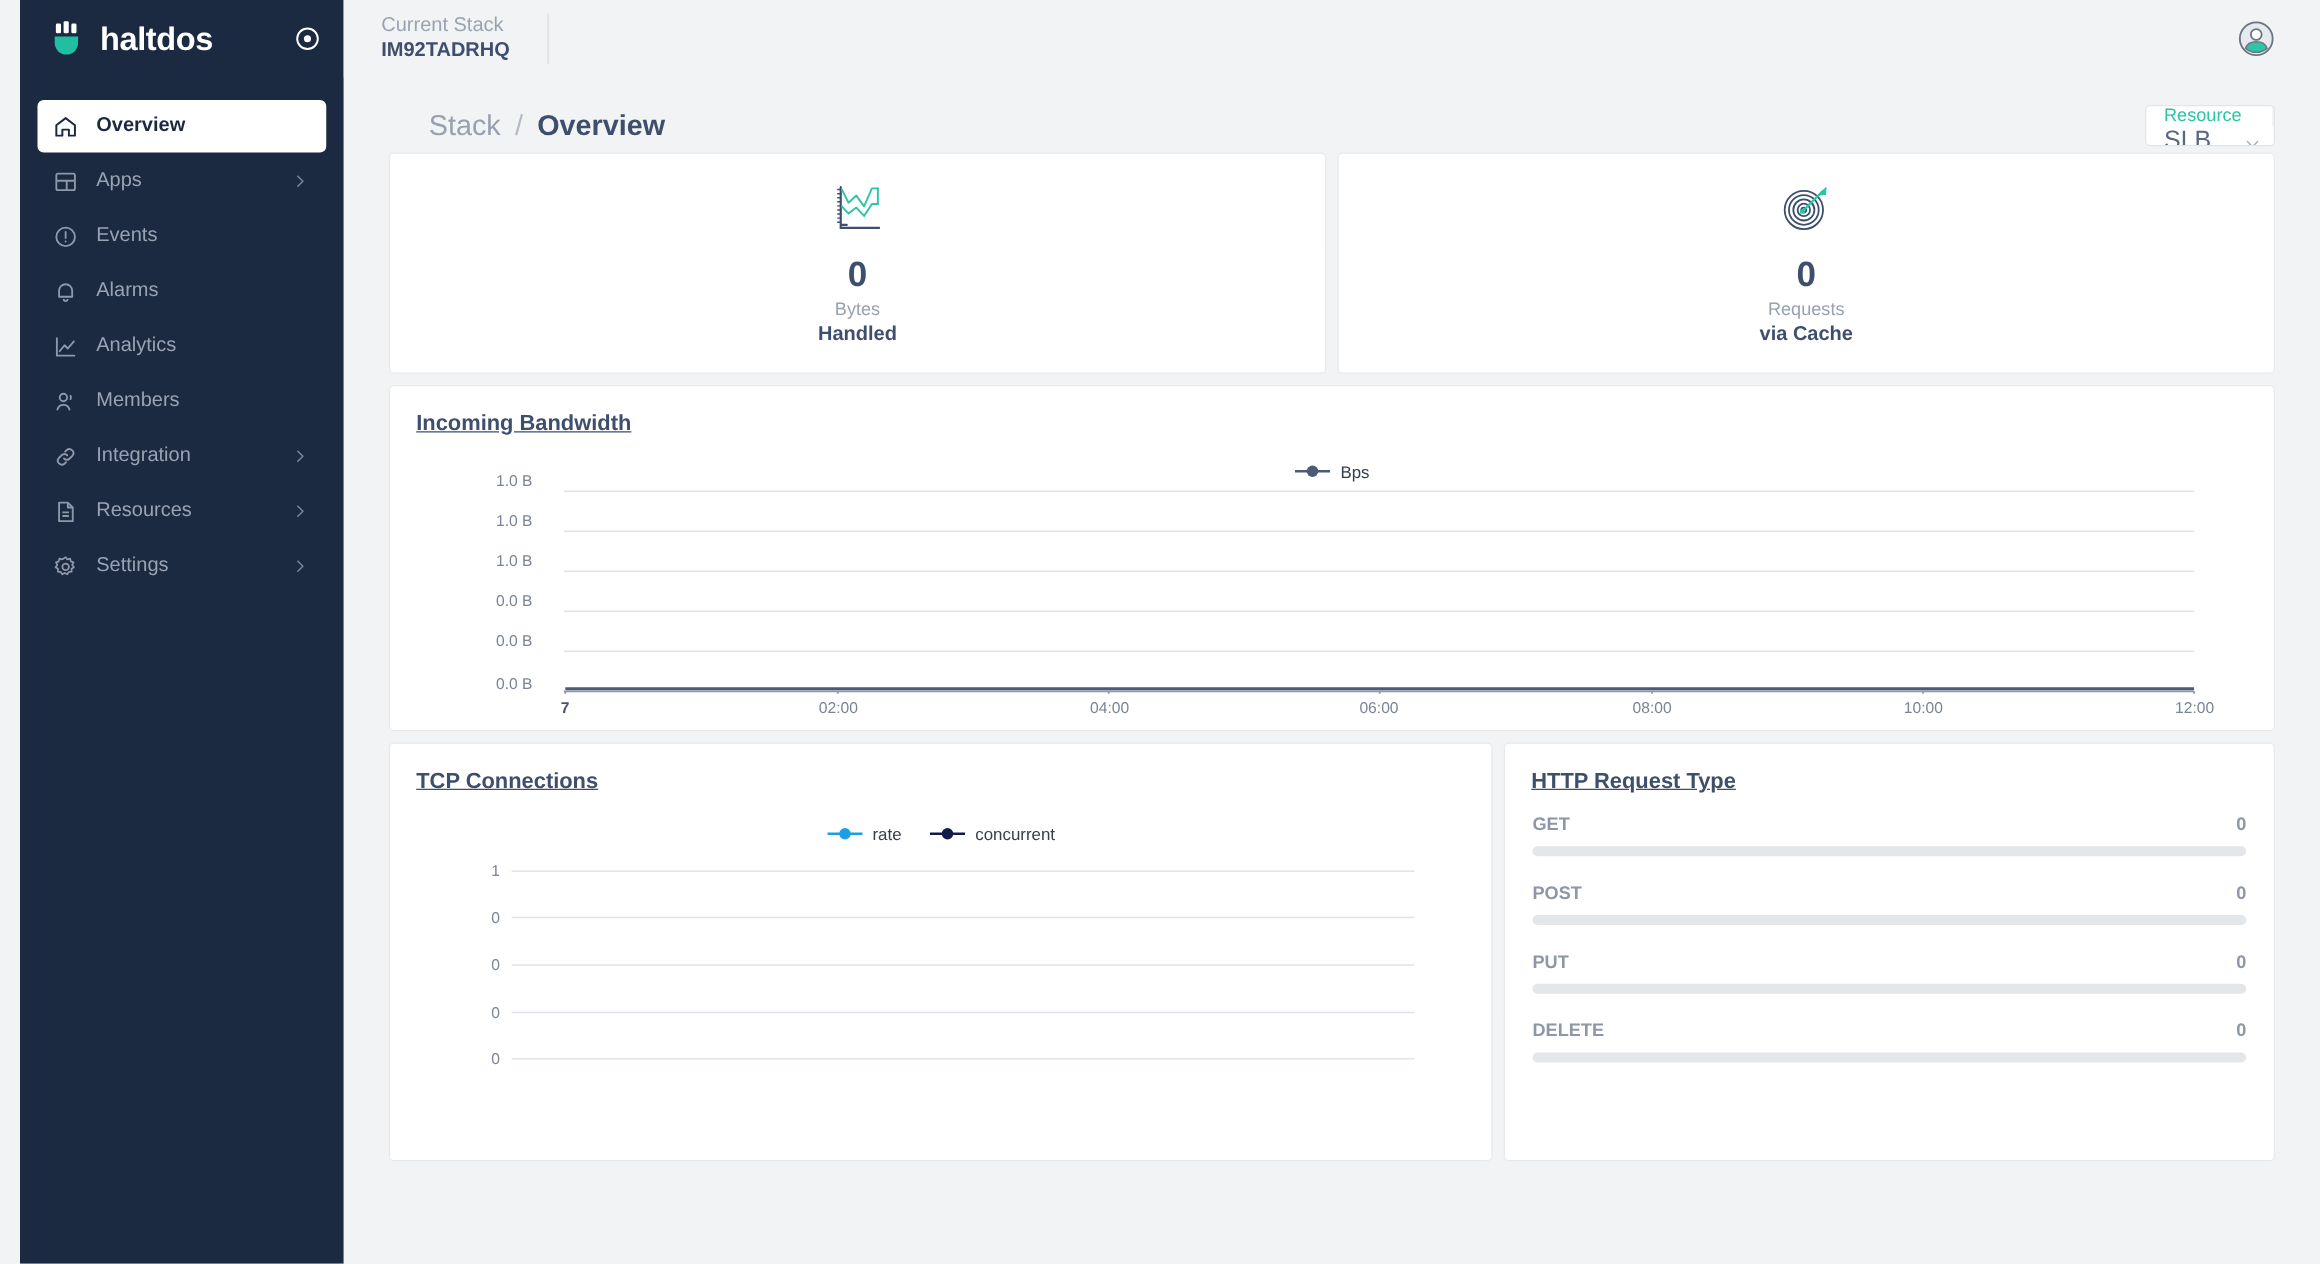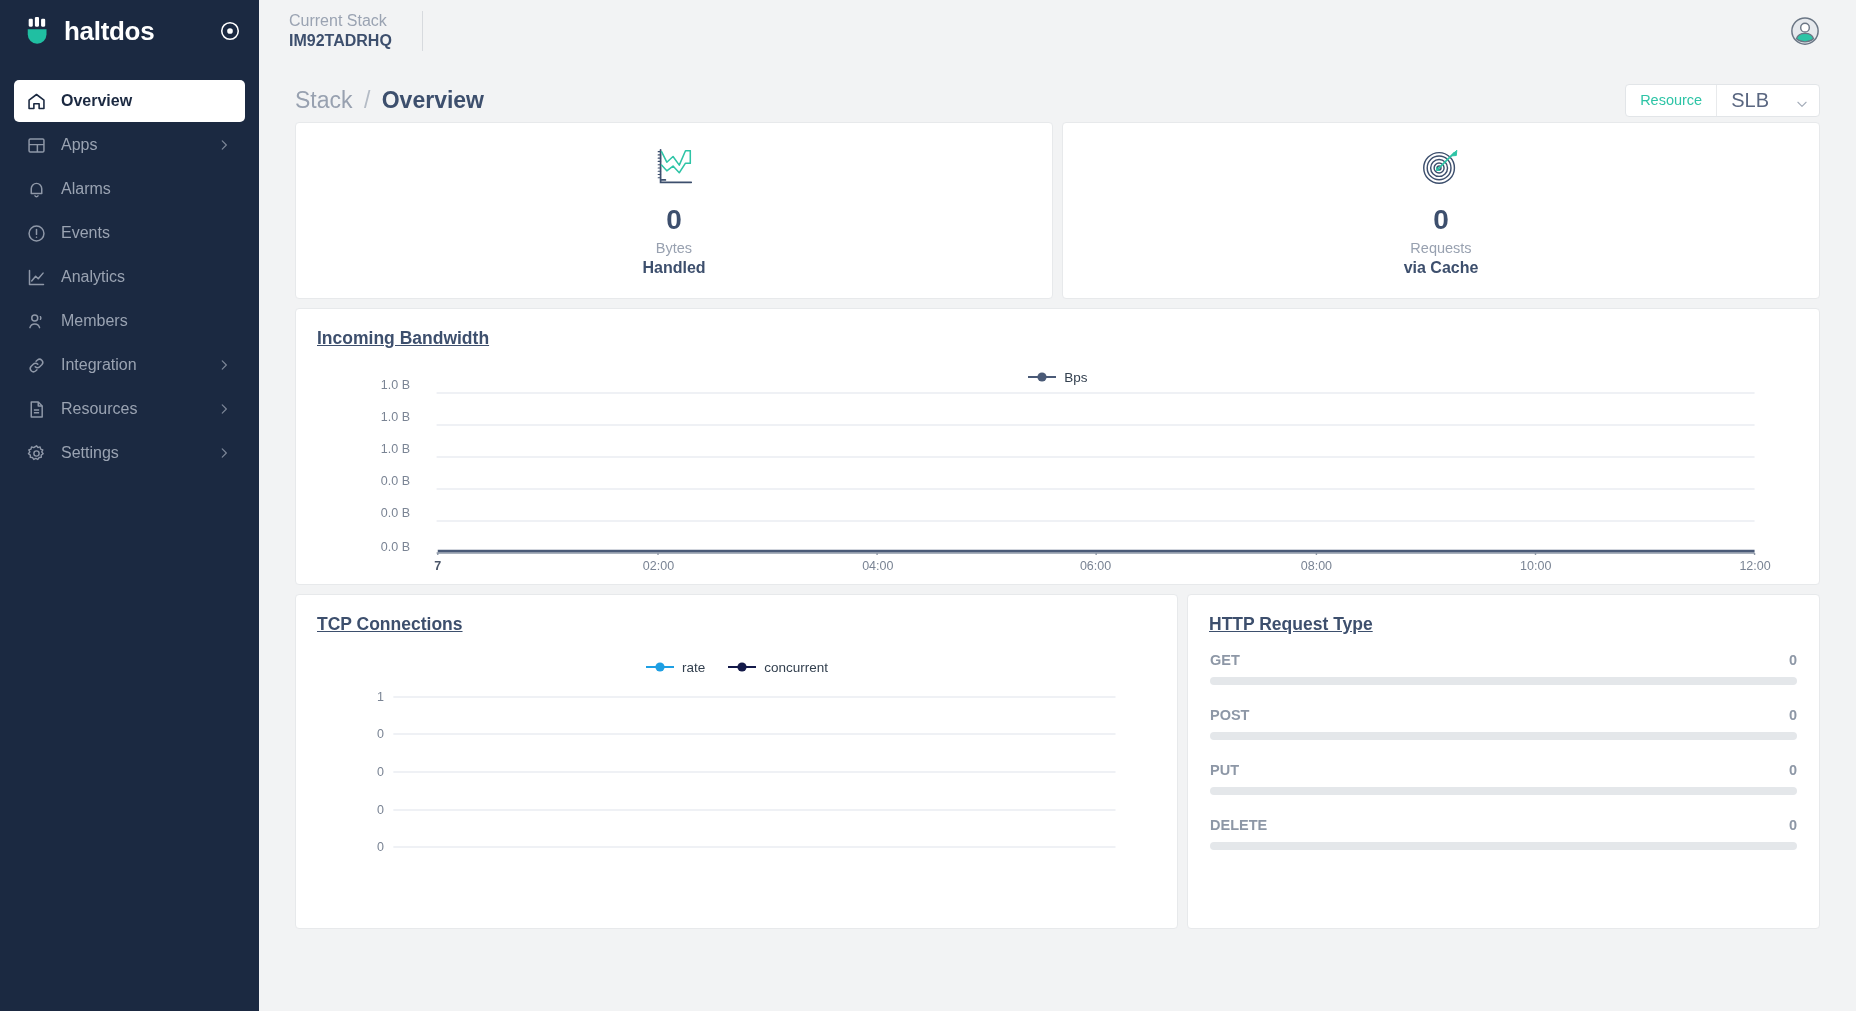--- a/index.html
+++ b/index.html
@@ -4,21 +4,21 @@
 <style>
   * { box-sizing: border-box; margin: 0; padding: 0; }
   html, body {
     width: 1856px; height: 1011px;
     overflow: hidden;
     background: #f2f3f4;
     font-family: "Liberation Sans", sans-serif;
     -webkit-font-smoothing: antialiased;
   }
 
-  .app { display: flex; width: 1856px; height: 1011px; }
+  .app { display: flex; width: 1856px; height: 1011px; padding-left: 16px; }
 
   
   .sidebar {
     width: 259px;
     min-width: 259px;
     background: #1b2941;
     display: flex;
     flex-direction: column;
     padding-top: 0;
   }
@@ -97,34 +97,36 @@
     flex: 1 1 auto;
     padding: 0 36px 0 36px;
     overflow: hidden;
   }
 
   .page-head {
     display: flex;
     align-items: center;
     height: 60px;
     padding-top: 16px;
+    margin-left: 32px;
   }
   .breadcrumb { font-size: 23px; color: #98a1b0; font-weight: 400; }
   .breadcrumb .sep { color: #b4bbc5; margin: 0 5px; }
   .breadcrumb .cur { color: #3d4f6d; font-weight: 700; }
   .head-spacer { flex: 1 1 auto; }
 
   .resource-select {
     display: flex;
     align-items: stretch;
     height: 33px;
     background: #ffffff;
     border: 1px solid #e2e5e8;
     border-radius: 4px;
     overflow: hidden;
+    flex-direction: column;
   }
   .rs-label {
     display: flex; align-items: center;
     padding: 0 14px;
     color: #2ec4a6;
     font-size: 14.5px;
     border-right: 1px solid #e8eaec;
     white-space: nowrap;
   }
   .rs-value {
@@ -245,37 +247,37 @@
         <span class="nav-label">Apps</span>
         <span class="nav-chev">
           <svg viewBox="0 0 24 24" fill="none" stroke="#8f98a8" stroke-width="2" stroke-linecap="round" stroke-linejoin="round">
               <path d="M9 5 L16 12 L9 19"></path>
             </svg>
         </span>
       </div>
 
       <div class="nav-item">
         <span class="nav-ico">
-          <svg viewBox="0 0 24 24" fill="none" stroke="#8f98a8" stroke-width="1.7" stroke-linecap="round" stroke-linejoin="round">
-            <path d="M6 16.5 V11 a6 6 0 0 1 12 0 v5.5 H6 Z"></path>
-              <path d="M10.2 19.2 a2 2 0 0 0 3.6 0"></path>
-          </svg>
-        </span>
-        <span class="nav-label">Alarms</span>
-      </div>
-
-      <div class="nav-item">
-        <span class="nav-ico">
           <svg viewBox="0 0 24 24" fill="none" stroke="#8f98a8" stroke-width="1.7" stroke-linecap="round">
             <circle cx="12" cy="12" r="8.5"></circle>
               <path d="M12 7.5 V13"></path>
               <circle cx="12" cy="16.2" r="0.9" fill="#8f98a8" stroke="none"></circle>
           </svg>
         </span>
         <span class="nav-label">Events</span>
+      </div>
+
+      <div class="nav-item">
+        <span class="nav-ico">
+          <svg viewBox="0 0 24 24" fill="none" stroke="#8f98a8" stroke-width="1.7" stroke-linecap="round" stroke-linejoin="round">
+            <path d="M6 16.5 V11 a6 6 0 0 1 12 0 v5.5 H6 Z"></path>
+              <path d="M10.2 19.2 a2 2 0 0 0 3.6 0"></path>
+          </svg>
+        </span>
+        <span class="nav-label">Alarms</span>
       </div>
 
       <div class="nav-item">
         <span class="nav-ico">
           <svg viewBox="0 0 24 24" fill="none" stroke="#8f98a8" stroke-width="1.7" stroke-linecap="round" stroke-linejoin="round">
             <path d="M4 4 V20 H20"></path>
               <path d="M6.5 16 L11 10.5 L14 13.5 L19.5 7"></path>
           </svg>
         </span>
         <span class="nav-label">Analytics</span>

